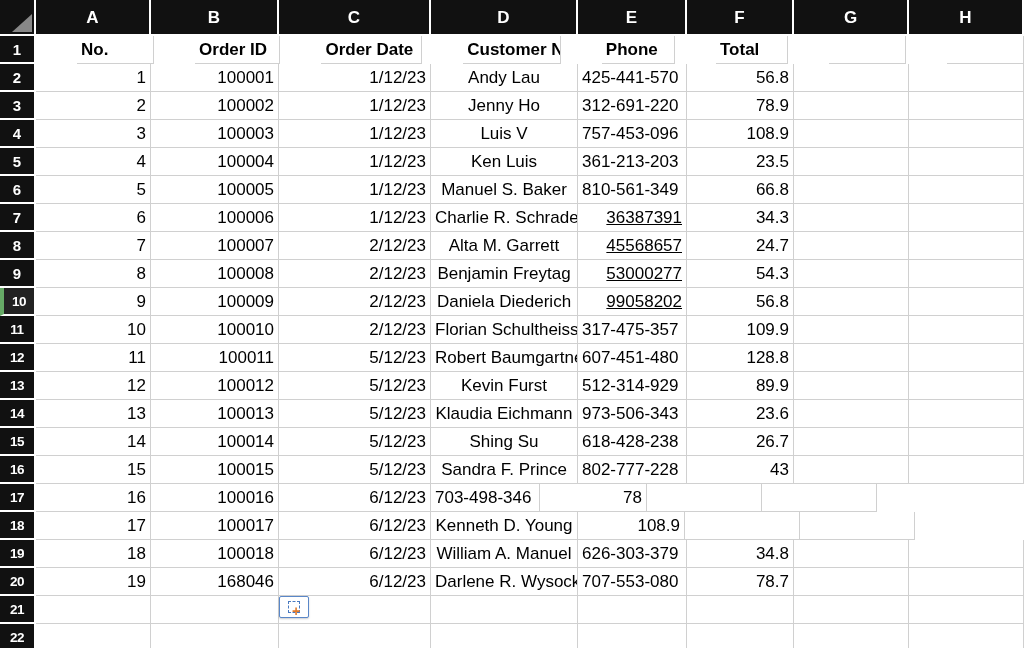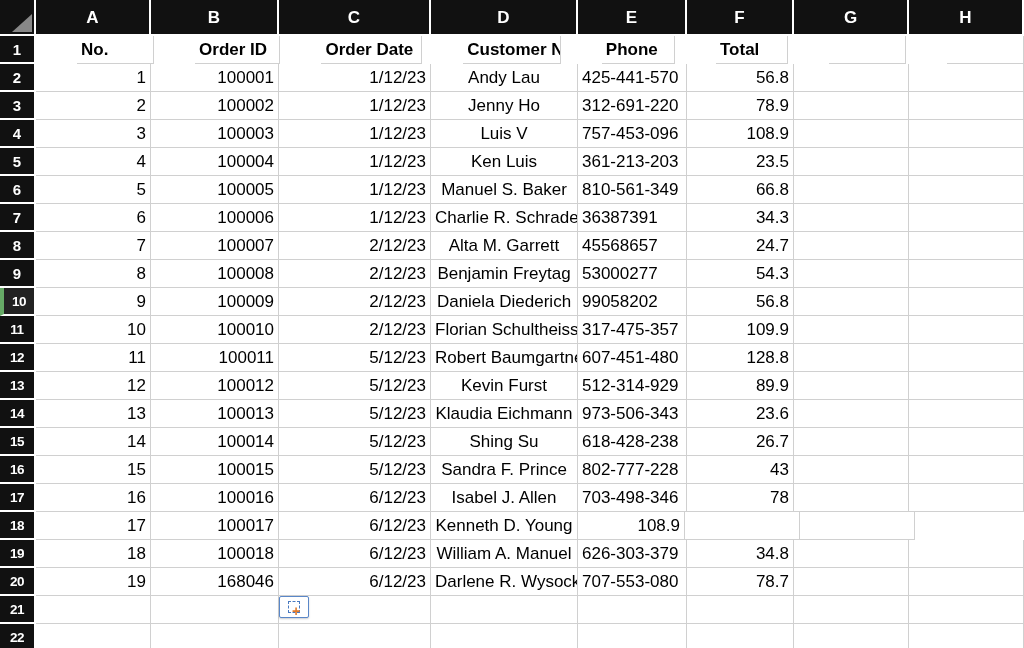--- a/index.html
+++ b/index.html
@@ -98,21 +98,21 @@
     overflow: hidden;
     background: #fff;
   }
   .hdr .cell {
     font-weight: bold;
     text-align: left;
     margin-left: 41px;
   }
   .num { text-align: right; }
   .txt { text-align: left; }
-  .phone-num  { text-align: left; }
+  .phone-num  { text-align: right; text-decoration: underline; }
   .phone-txt  { text-align: left; }
   .wA { width: 115px; }
   .wB { width: 128px; }
   .wC { width: 152px; }
   .wD { width: 147px; text-align: center; }
   .wE { width: 109px; }
   .wF { width: 107px; }
   .wG { width: 115px; }
   .wH { width: 115px; }
   .autofill {
@@ -343,21 +343,20 @@
         <div class="cell wD txt">Sandra F. Prince</div>
         <div class="cell wE phone-txt">802-777-228</div>
         <div class="cell wF num">43</div>
         <div class="cell wG"></div>
         <div class="cell wH"></div>
       </div>
       <div class="row">
         <div class="cell wA num">16</div>
         <div class="cell wB num">100016</div>
         <div class="cell wC num">6/12/23</div>
-        <div class="cell wD txt">Isabel J. Allen</div>
         <div class="cell wE phone-txt">703-498-346</div>
         <div class="cell wF num">78</div>
         <div class="cell wG"></div>
         <div class="cell wH"></div>
       </div>
       <div class="row">
         <div class="cell wA num">17</div>
         <div class="cell wB num">100017</div>
         <div class="cell wC num">6/12/23</div>
         <div class="cell wD txt">Kenneth D. Young</div>

